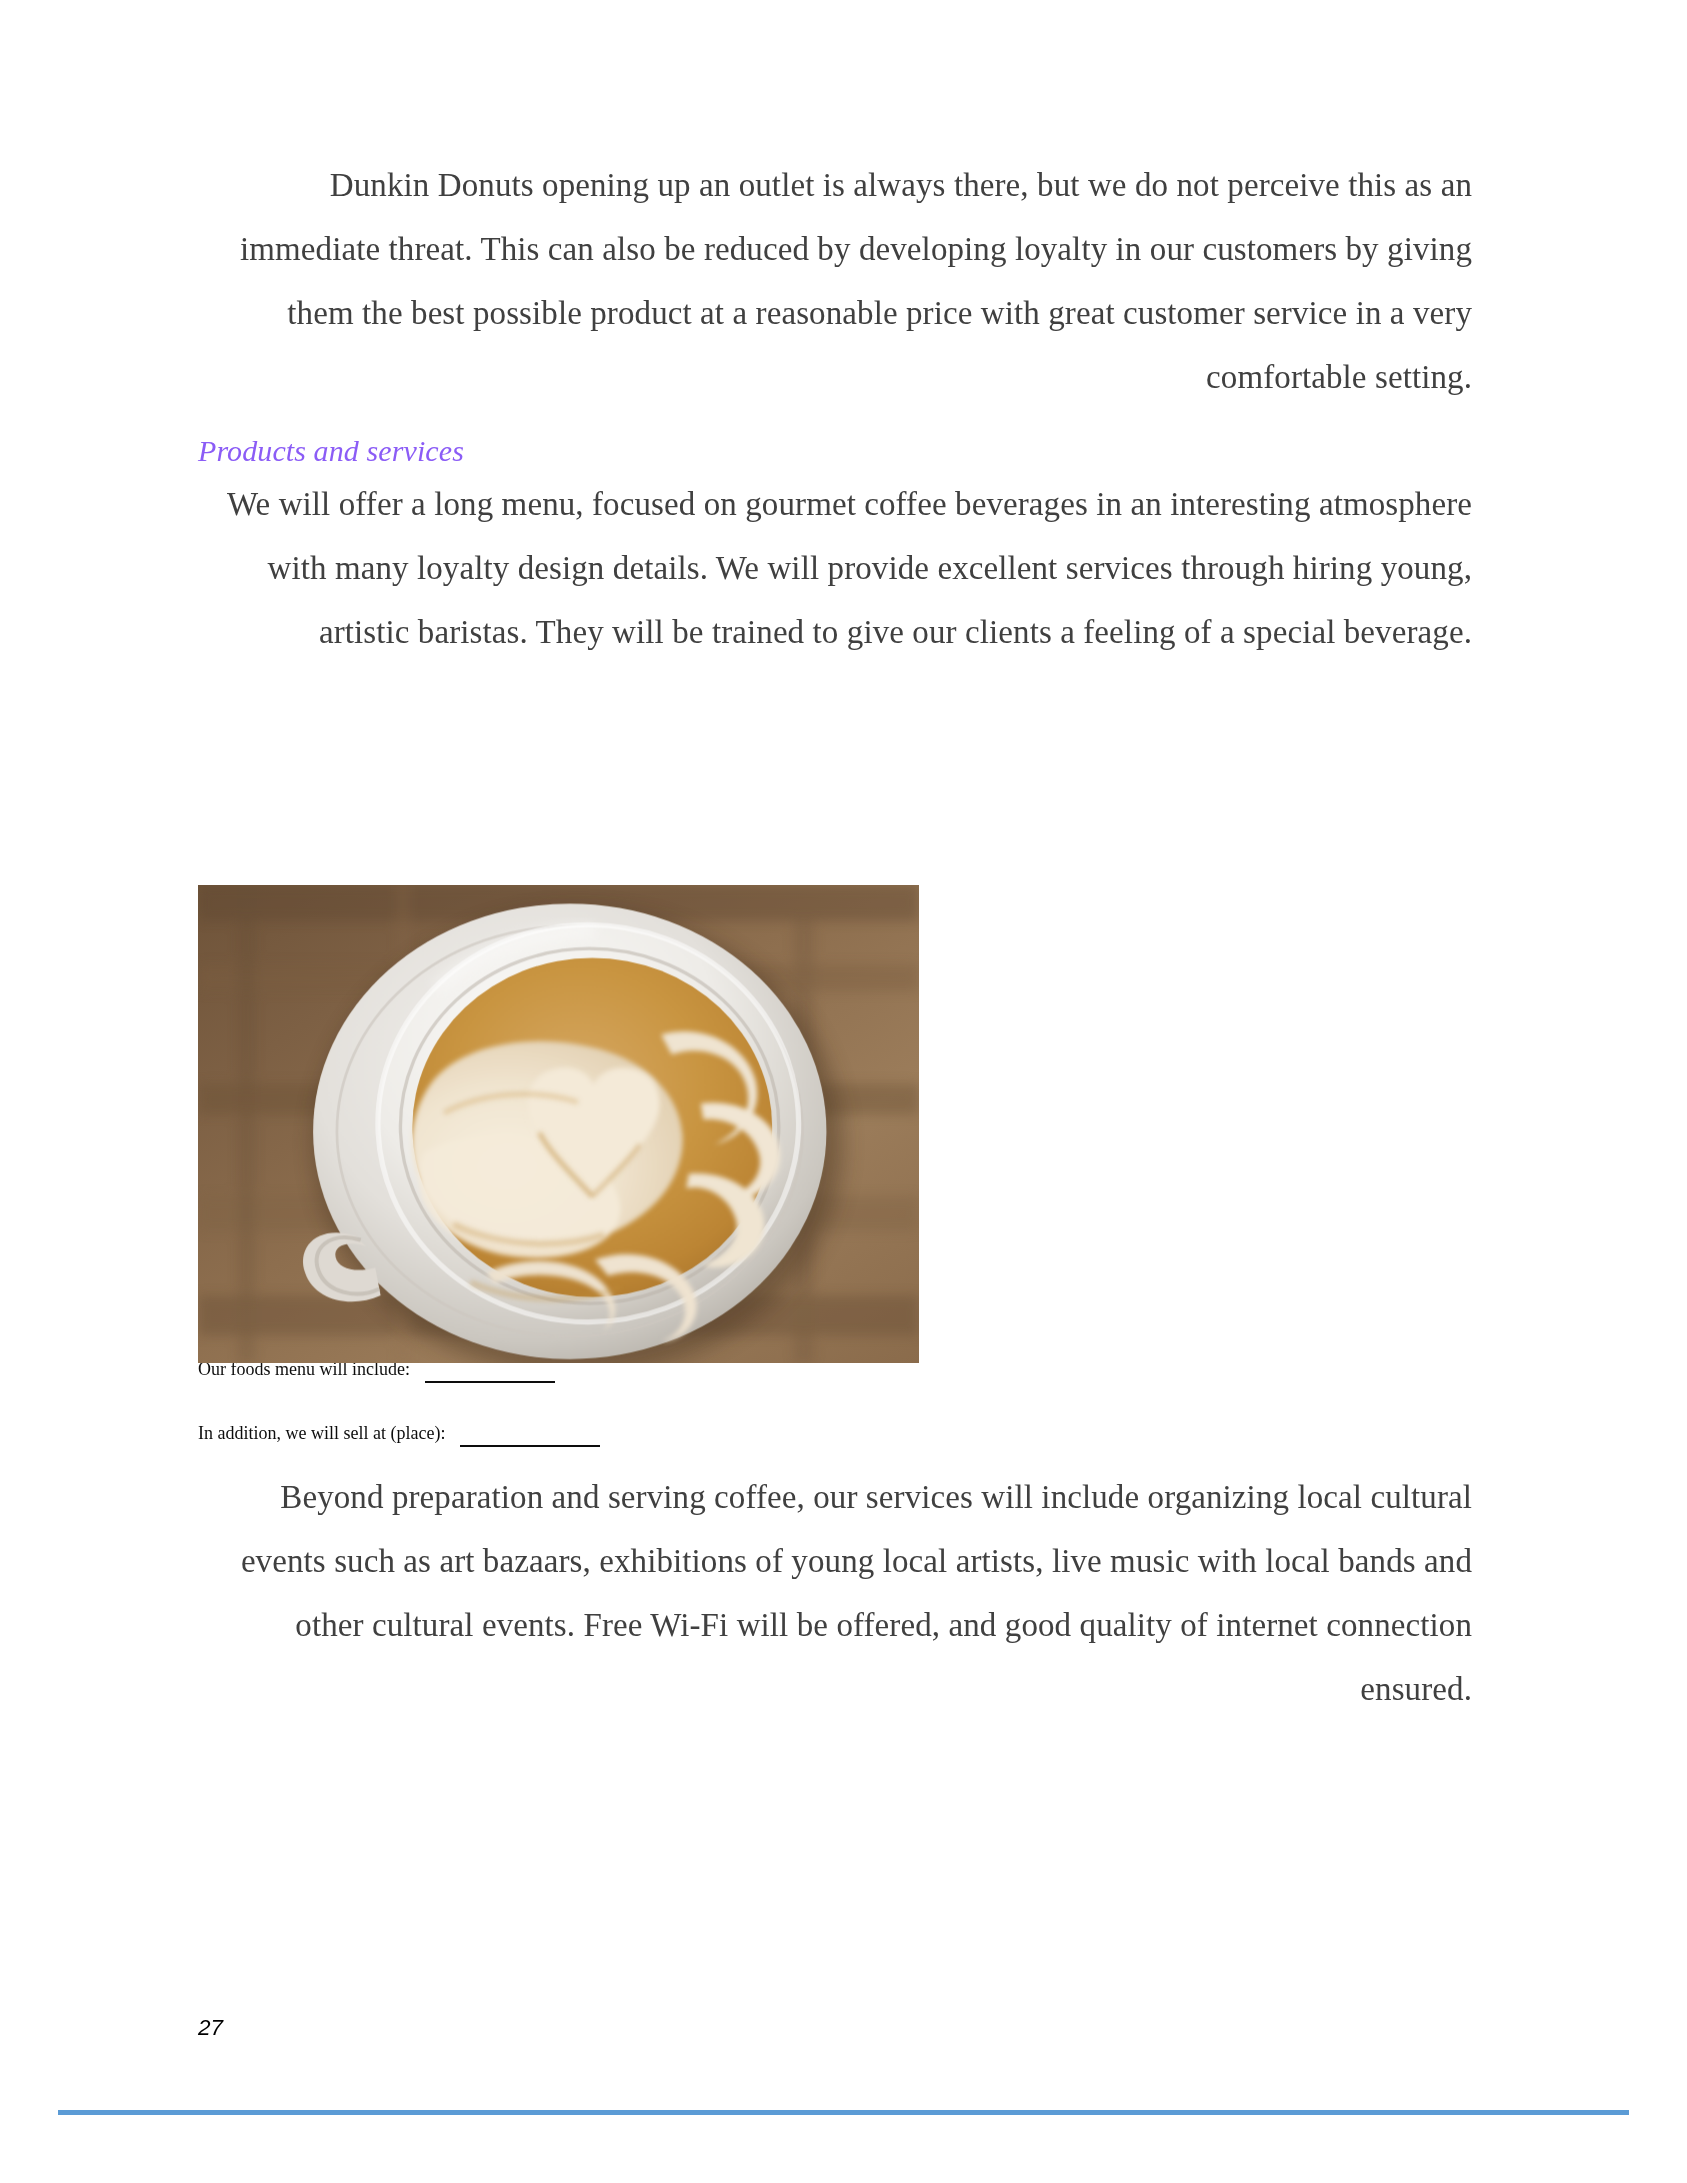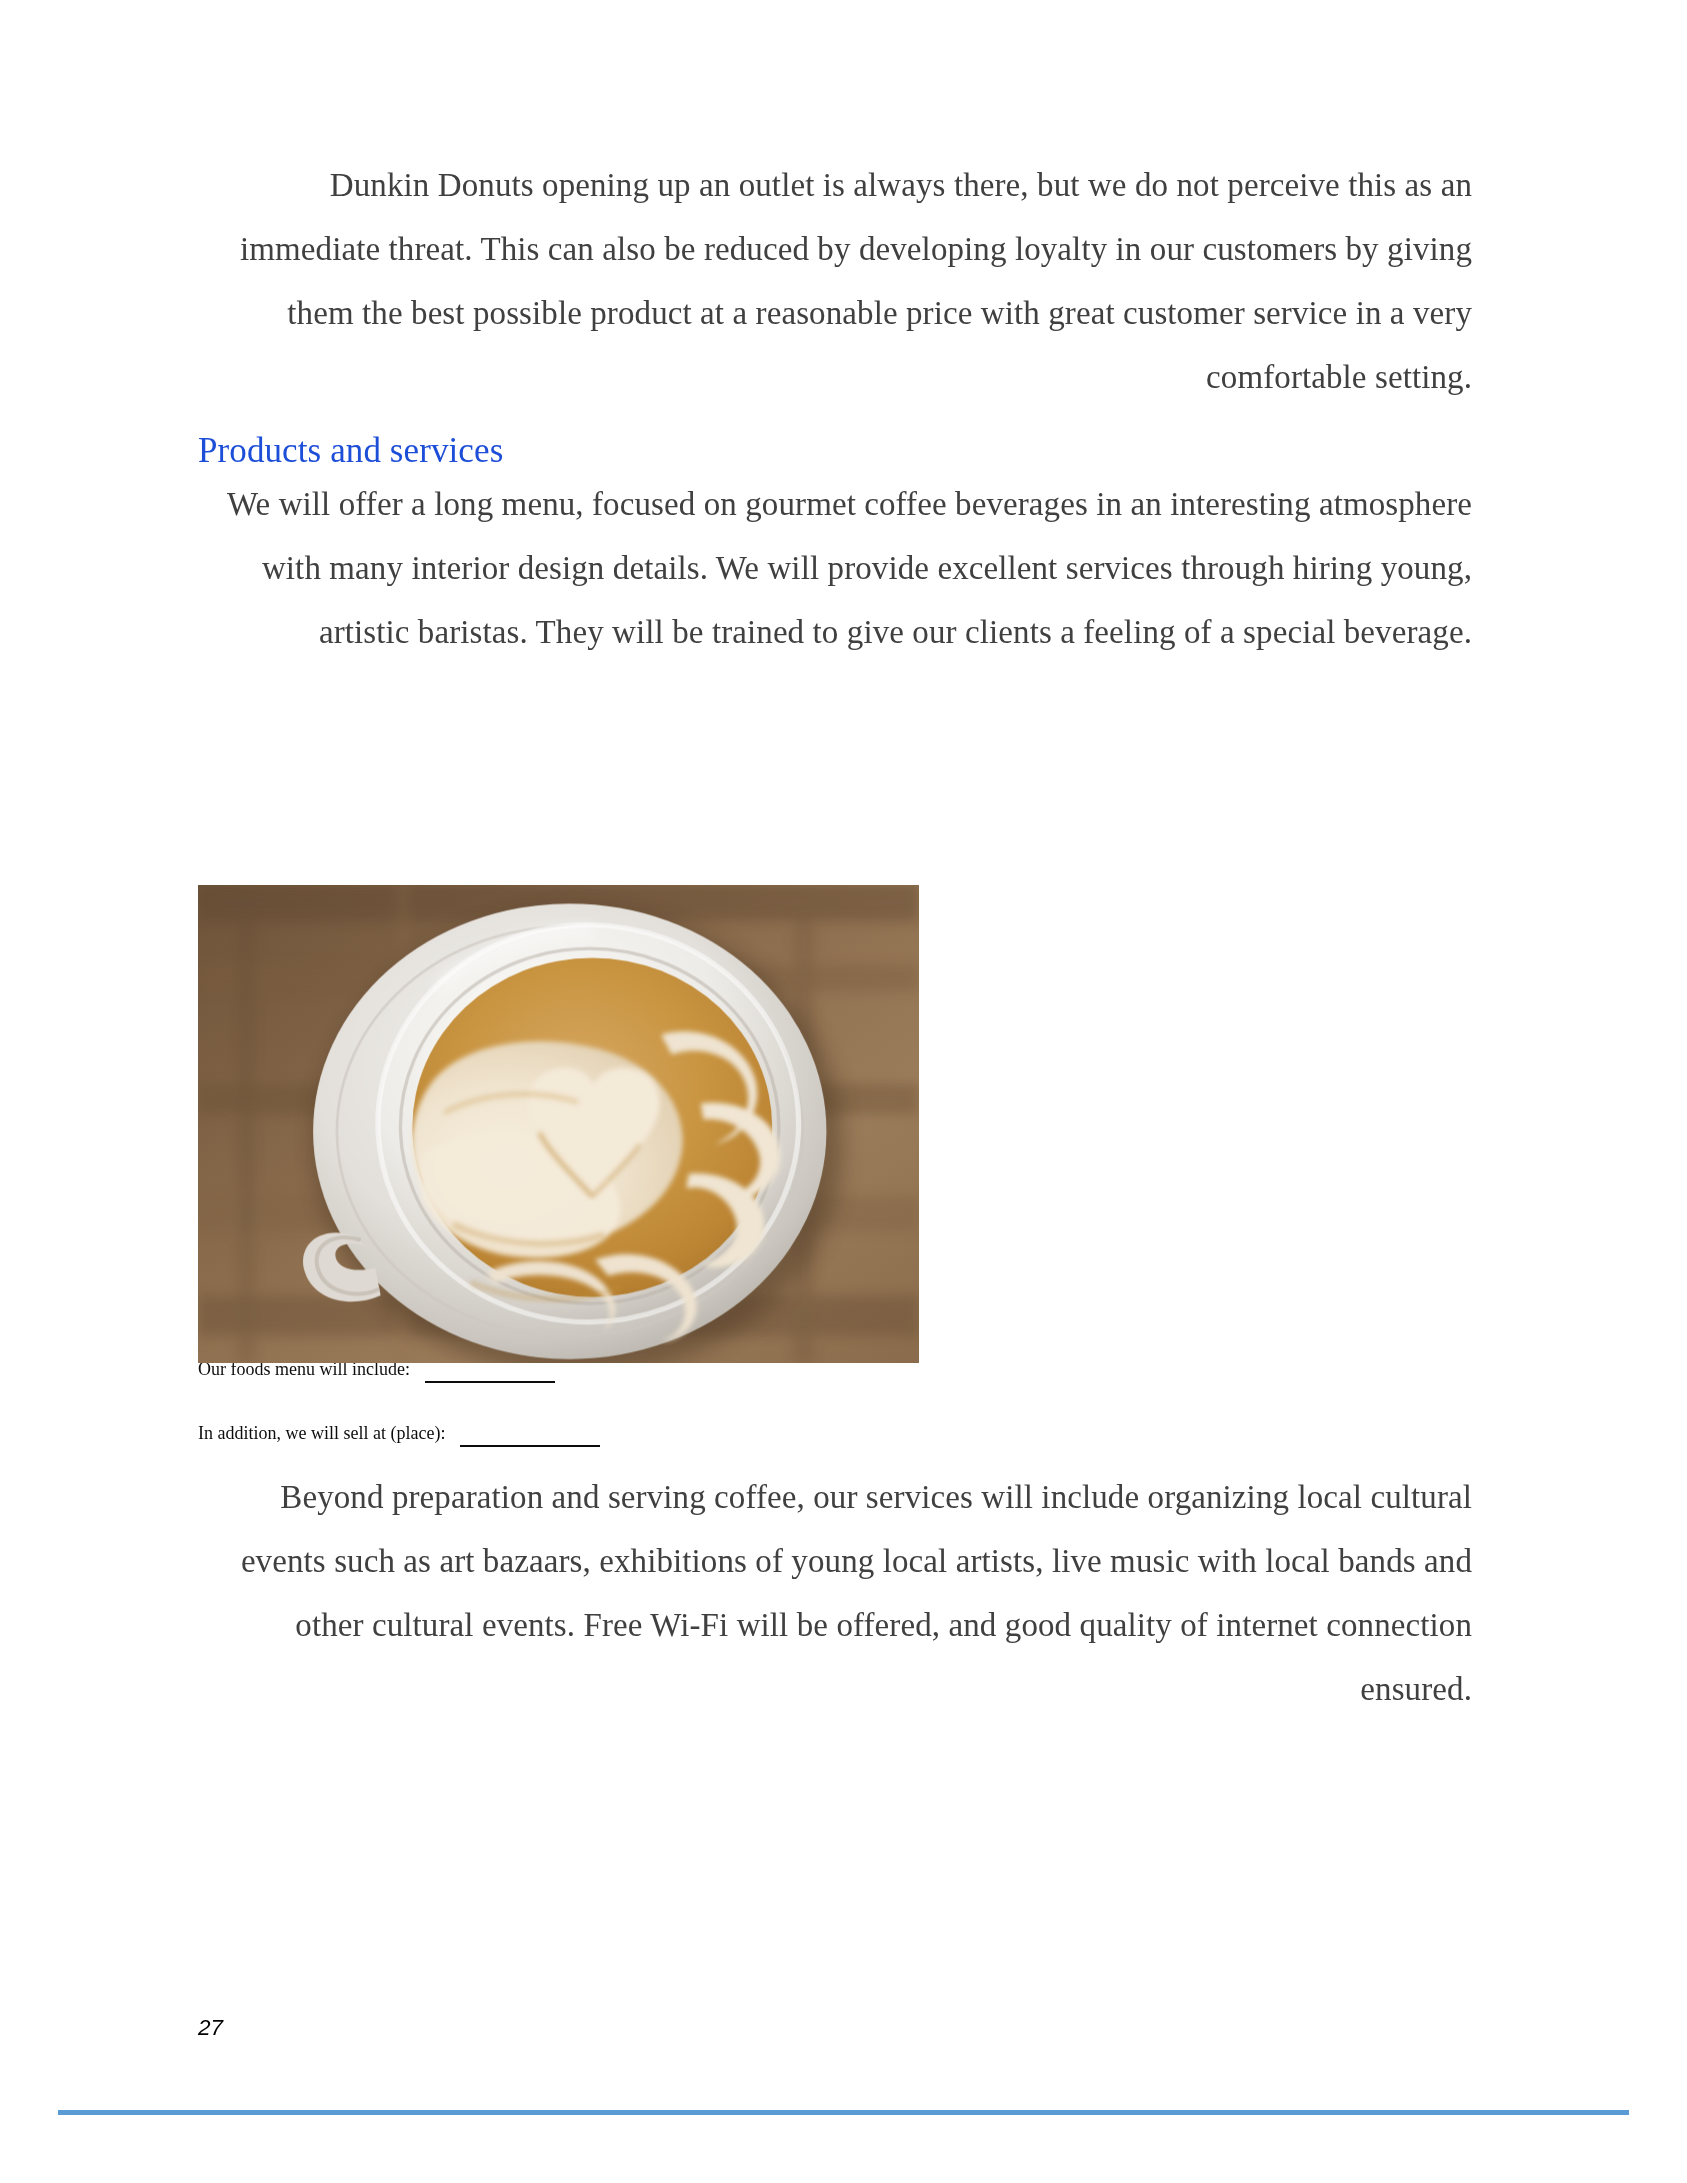--- a/index.html
+++ b/index.html
@@ -25,25 +25,26 @@
   p.body-text {
     margin: 0 0 0 0;
     font-size: 33px;
     line-height: 64px;
     color: #404040;
     text-align: right;
     letter-spacing: 0.1px;
   }
   h2.section-heading {
     margin: 22.5px 0 2.6px 0;
-    font-size: 35px;
+    font-size: 30px;
     line-height: 38px;
     font-weight: normal;
-    color: #1d4ed8;
+    color: #8b5cf6;
     letter-spacing: 0.1px;
+    font-style: italic;
   }
   .blank-line-block {
     margin: 0;
   }
   p.fill-line {
     margin: 0;
     font-size: 18px;
     line-height: 64px;
     color: #0d0d0d;
     white-space: nowrap;
@@ -94,21 +95,21 @@
 <body>
 
 <div class="page">
 
   <div class="content">
 
     <p class="body-text">Dunkin Donuts opening up an outlet is always there, but we do not perceive this as an immediate threat. This can also be reduced by developing loyalty in our customers by giving them the best possible product at a reasonable price with great customer service in a very comfortable setting.</p>
 
     <h2 class="section-heading">Products and services</h2>
 
-    <p class="body-text">We will offer a long menu, focused on gourmet coffee beverages in an interesting atmosphere with many interior design details. We will provide excellent services through hiring young, artistic baristas.  They will be trained to give our clients a feeling of a special beverage.</p>
+    <p class="body-text">We will offer a long menu, focused on gourmet coffee beverages in an interesting atmosphere with many loyalty design details. We will provide excellent services through hiring young, artistic baristas.  They will be trained to give our clients a feeling of a special beverage.</p>
 
     <div class="spacer-gap"></div>
     <div style="height:478px;"></div>
     <div style="height:52px;"></div>
 
     <div class="blank-line-block">
       <p class="fill-line"><span>Our beverages menu will include:</span><span class="blank-rule blank-w1"></span></p>
 
       <p class="fill-line"><span>Our foods menu will include:</span><span class="blank-rule blank-w2"></span></p>
 

